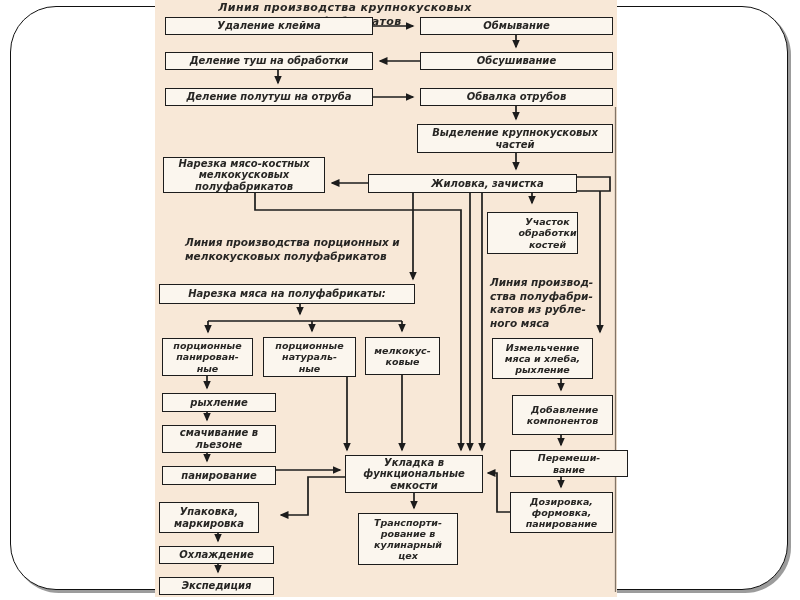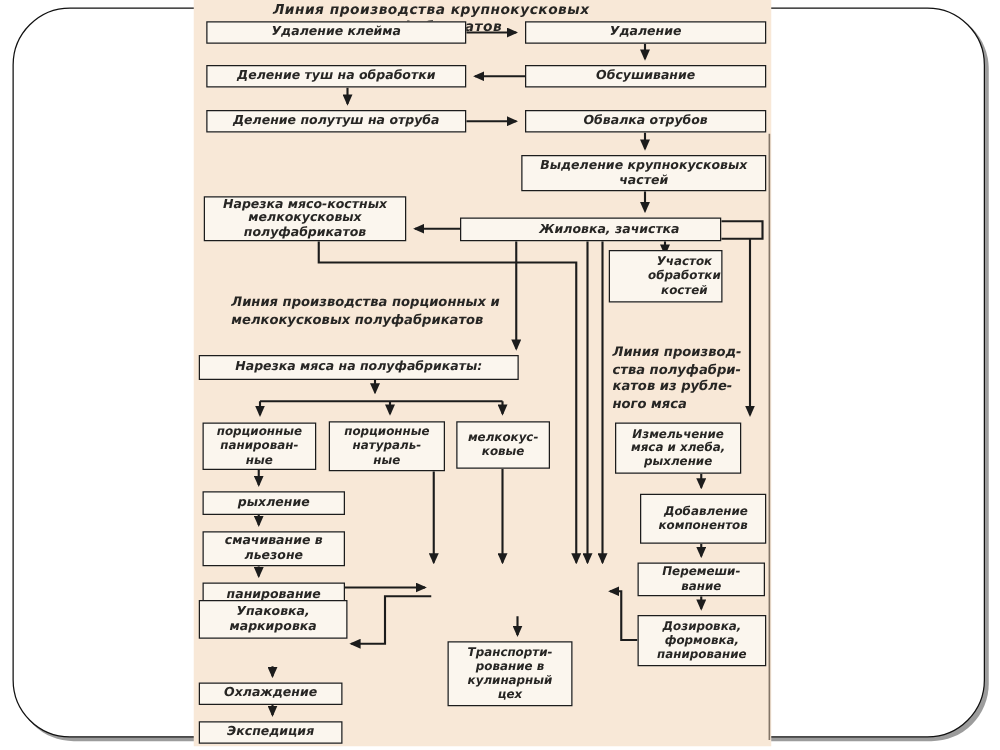--- a/index.html
+++ b/index.html
@@ -80,32 +80,32 @@
       <path d="M561 435 L561 445" marker-end="url(#ah)"></path>
       <path d="M561 477 L561 487" marker-end="url(#ah)"></path>
       <path d="M510 512 L497 512 L497 473 L488 473" marker-end="url(#ah)"></path>
     </g>
     <path d="M615.5 107 L615.5 592" stroke="#6e6154" stroke-width="1.3" opacity="0.85"></path>
   </svg>
 
   <div class="lbl title" style="left:185px;top:1px;width:320px;">Линия производства крупнокусковых полуфабрикатов</div>
 
   <div class="box" style="left:165px;top:17px;width:208px;height:18px;">Удаление клейма</div>
-  <div class="box" style="left:420px;top:17px;width:193px;height:18px;">Удаление</div>
+  <div class="box" style="left:420px;top:17px;width:193px;height:18px;">Обмывание</div>
   <div class="box" style="left:165px;top:52px;width:208px;height:18px;">Деление туш на обработки</div>
   <div class="box" style="left:420px;top:52px;width:193px;height:18px;">Обсушивание</div>
   <div class="box" style="left:165px;top:88px;width:208px;height:18px;">Деление полутуш на отруба</div>
   <div class="box" style="left:420px;top:88px;width:193px;height:18px;">Обвалка отрубов</div>
   <div class="box" style="left:417px;top:124px;width:196px;height:29px;">Выделение крупнокусковых
 частей</div>
   <div class="box" style="left:163px;top:157px;width:162px;height:36px;">Нарезка мясо-костных
 мелкокусковых
 полуфабрикатов</div>
   <div class="box" style="left:368px;top:174px;width:209px;height:19px;padding-left:32px;">Жиловка, зачистка</div>
-  <div class="box sm" style="left:487px;top:200px;width:91px;height:42px;padding-left:32px;">Участок
+  <div class="box sm" style="left:487px;top:212px;width:91px;height:42px;padding-left:32px;">Участок
 обработки
 костей</div>
 
   <div class="lbl" style="left:185px;top:236px;width:220px;">Линия производства порционных и
 мелкокусковых полуфабрикатов</div>
 
   <div class="box" style="left:159px;top:284px;width:256px;height:20px;">Нарезка мяса на полуфабрикаты:</div>
   <div class="box sm" style="left:162px;top:338px;width:91px;height:38px;">порционные
 панирован-
 ные</div>
@@ -117,33 +117,36 @@
 
   <div class="lbl" style="left:490px;top:276px;width:110px;">Линия производ-
 ства полуфабри-
 катов из рубле-
 ного мяса</div>
 
   <div class="box" style="left:162px;top:393px;width:114px;height:19px;">рыхление</div>
   <div class="box" style="left:162px;top:425px;width:114px;height:28px;">смачивание в
 льезоне</div>
   <div class="box" style="left:162px;top:466px;width:114px;height:19px;">панирование</div>
-  <div class="box" style="left:159px;top:480px;width:119px;height:31px;">Упаковка,
+  <div class="box" style="left:159px;top:502px;width:100px;height:31px;">Упаковка,
 маркировка</div>
   <div class="box" style="left:159px;top:546px;width:115px;height:18px;">Охлаждение</div>
   <div class="box" style="left:159px;top:577px;width:115px;height:18px;">Экспедиция</div>
 
+  <div class="box" style="left:345px;top:455px;width:138px;height:38px;">Укладка в
+функциональные
+емкости</div>
   <div class="box sm" style="left:358px;top:513px;width:100px;height:52px;">Транспорти-
 рование в
 кулинарный
 цех</div>
 
   <div class="box sm" style="left:492px;top:338px;width:101px;height:41px;">Измельчение
 мяса и хлеба,
 рыхление</div>
   <div class="box sm" style="left:512px;top:395px;width:101px;height:40px;text-align:right;">Добавление
 компонентов</div>
-  <div class="box sm" style="left:510px;top:450px;width:102px;height:27px;">Перемеши-
+  <div class="box sm" style="left:510px;top:450px;width:118px;height:27px;">Перемеши-
 вание</div>
   <div class="box sm" style="left:510px;top:492px;width:103px;height:41px;">Дозировка,
 формовка,
 панирование</div>
 </div>
 
 </body></html>

